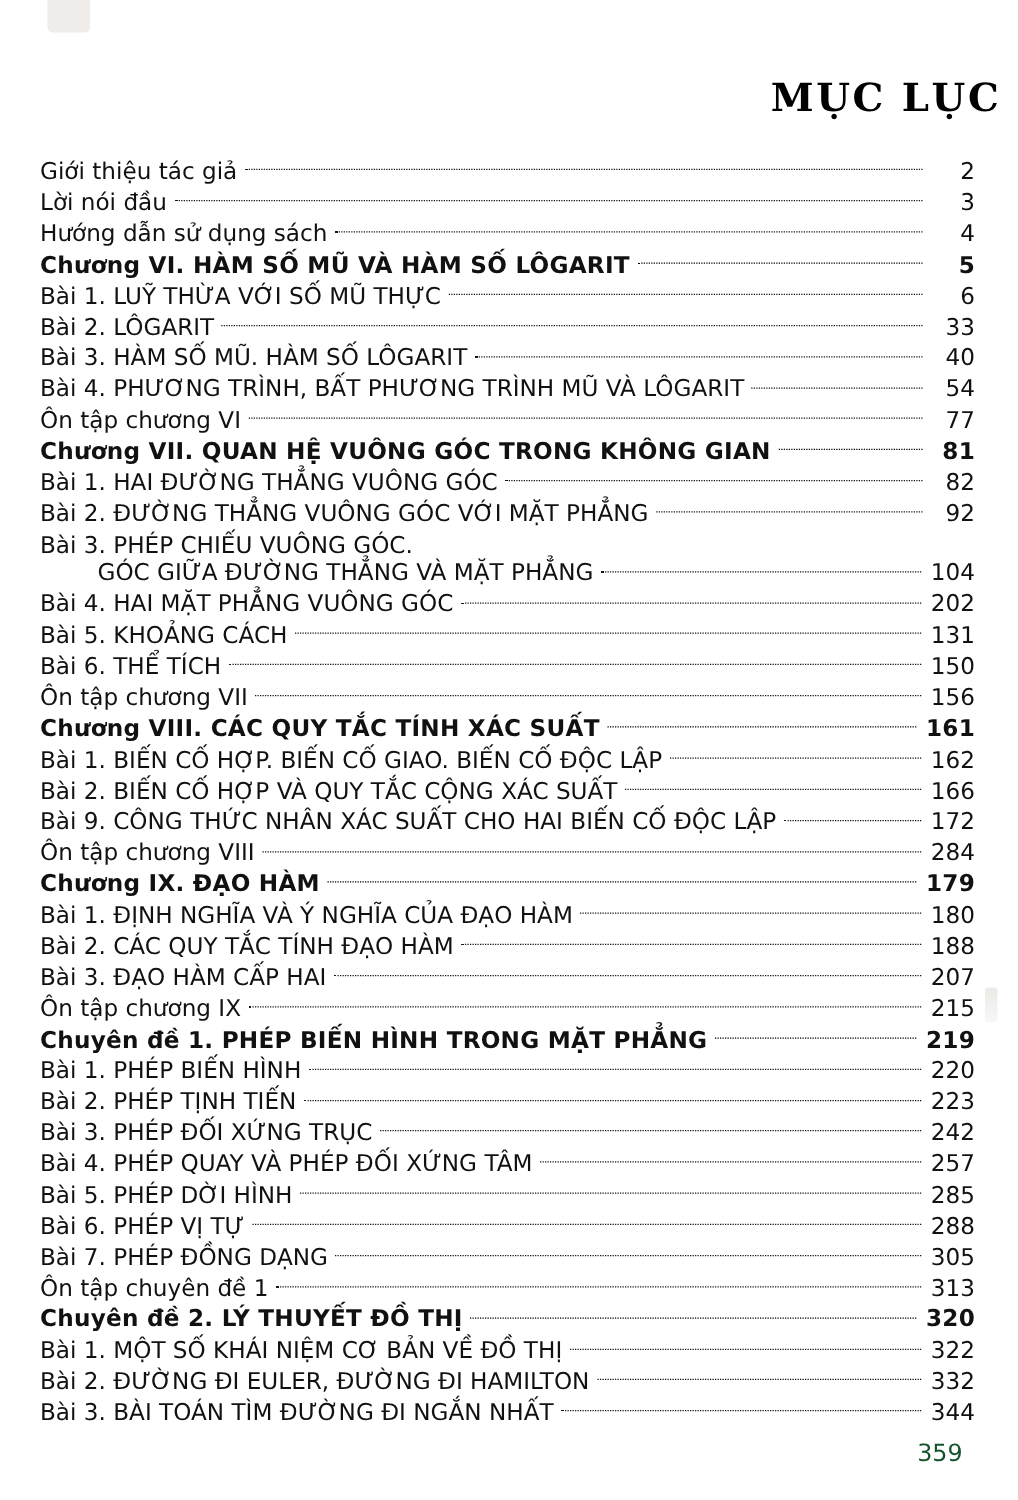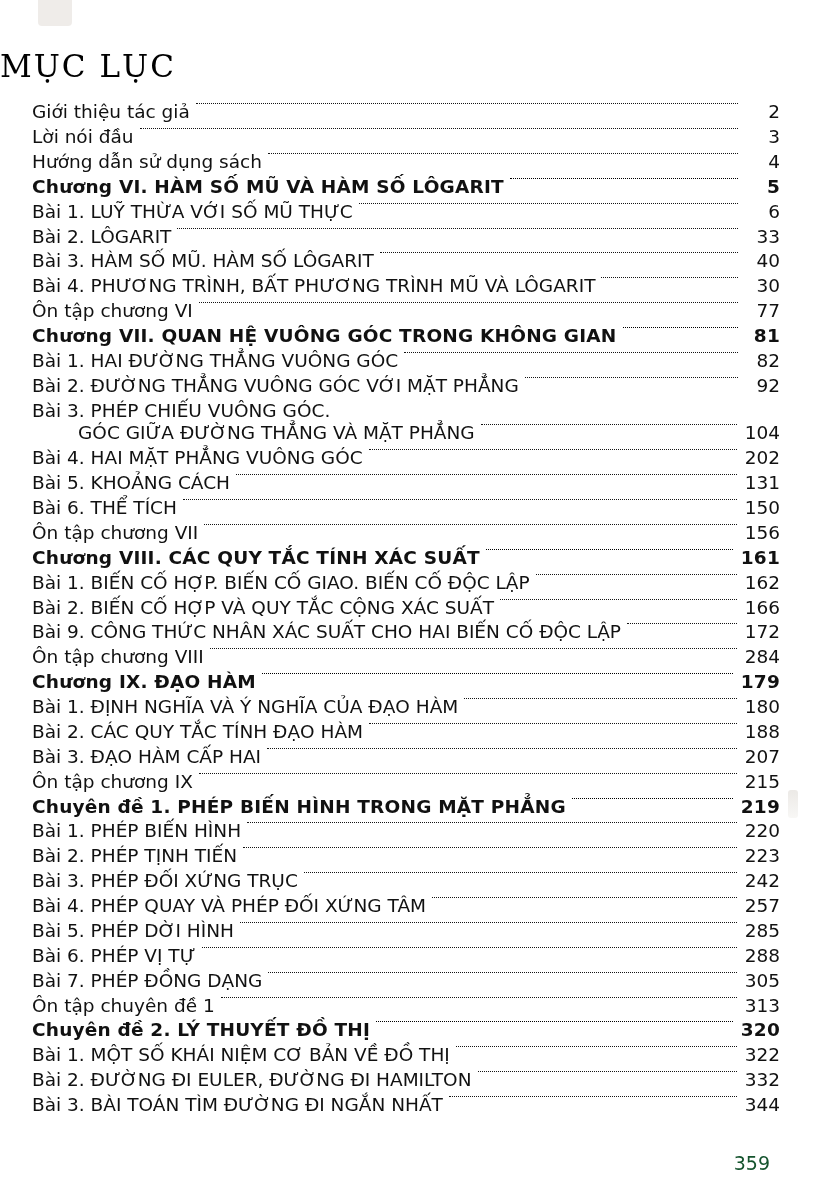--- a/index.html
+++ b/index.html
@@ -34,39 +34,39 @@
     position: absolute;
     right: 16px;
     top: 790px;
     width: 10px;
     height: 28px;
     background: linear-gradient(180deg,#e7e4e0,#f6f5f3);
     opacity: .8;
     border-radius: 3px;
   }
   .title {
-    text-align: left;
+    text-align: right;
     font-family: "DejaVu Serif", serif;
     font-size: 31px;
     letter-spacing: 2px;
-    font-weight: 400;
+    font-weight: 700;
     color: #000;
-    margin: 0;
+    margin: 13px;
     padding-top: 48px;
     padding-bottom: 16px;
   }
   .toc {
     margin: 0 auto;
     width: 790px;
     padding: 0 22px 0 20px;
     box-sizing: border-box;
   }
   .row {
     display: flex;
-    align-items: flex-start;
+    align-items: center;
     font-size: 18.5px;
     line-height: 1.0;
     padding: 3.2px 0;
     white-space: nowrap;
   }
   .row .label {
     flex: 0 0 auto;
     padding-right: 6px;
   }
   .row .dots {
@@ -149,21 +149,21 @@
         <span class="page-num">33</span>
       </div>
       <div class="row">
         <span class="label">Bài 3. HÀM SỐ MŨ. HÀM SỐ LÔGARIT</span>
         <span class="dots"></span>
         <span class="page-num">40</span>
       </div>
       <div class="row">
         <span class="label">Bài 4. PHƯƠNG TRÌNH, BẤT PHƯƠNG TRÌNH MŨ VÀ LÔGARIT</span>
         <span class="dots"></span>
-        <span class="page-num">30</span>
+        <span class="page-num">54</span>
       </div>
       <div class="row">
         <span class="label">Ôn tập chương VI</span>
         <span class="dots"></span>
         <span class="page-num">77</span>
       </div>
       <div class="row chapter">
         <span class="label">Chương VII. QUAN HỆ VUÔNG GÓC TRONG KHÔNG GIAN</span>
         <span class="dots"></span>
         <span class="page-num">81</span>

